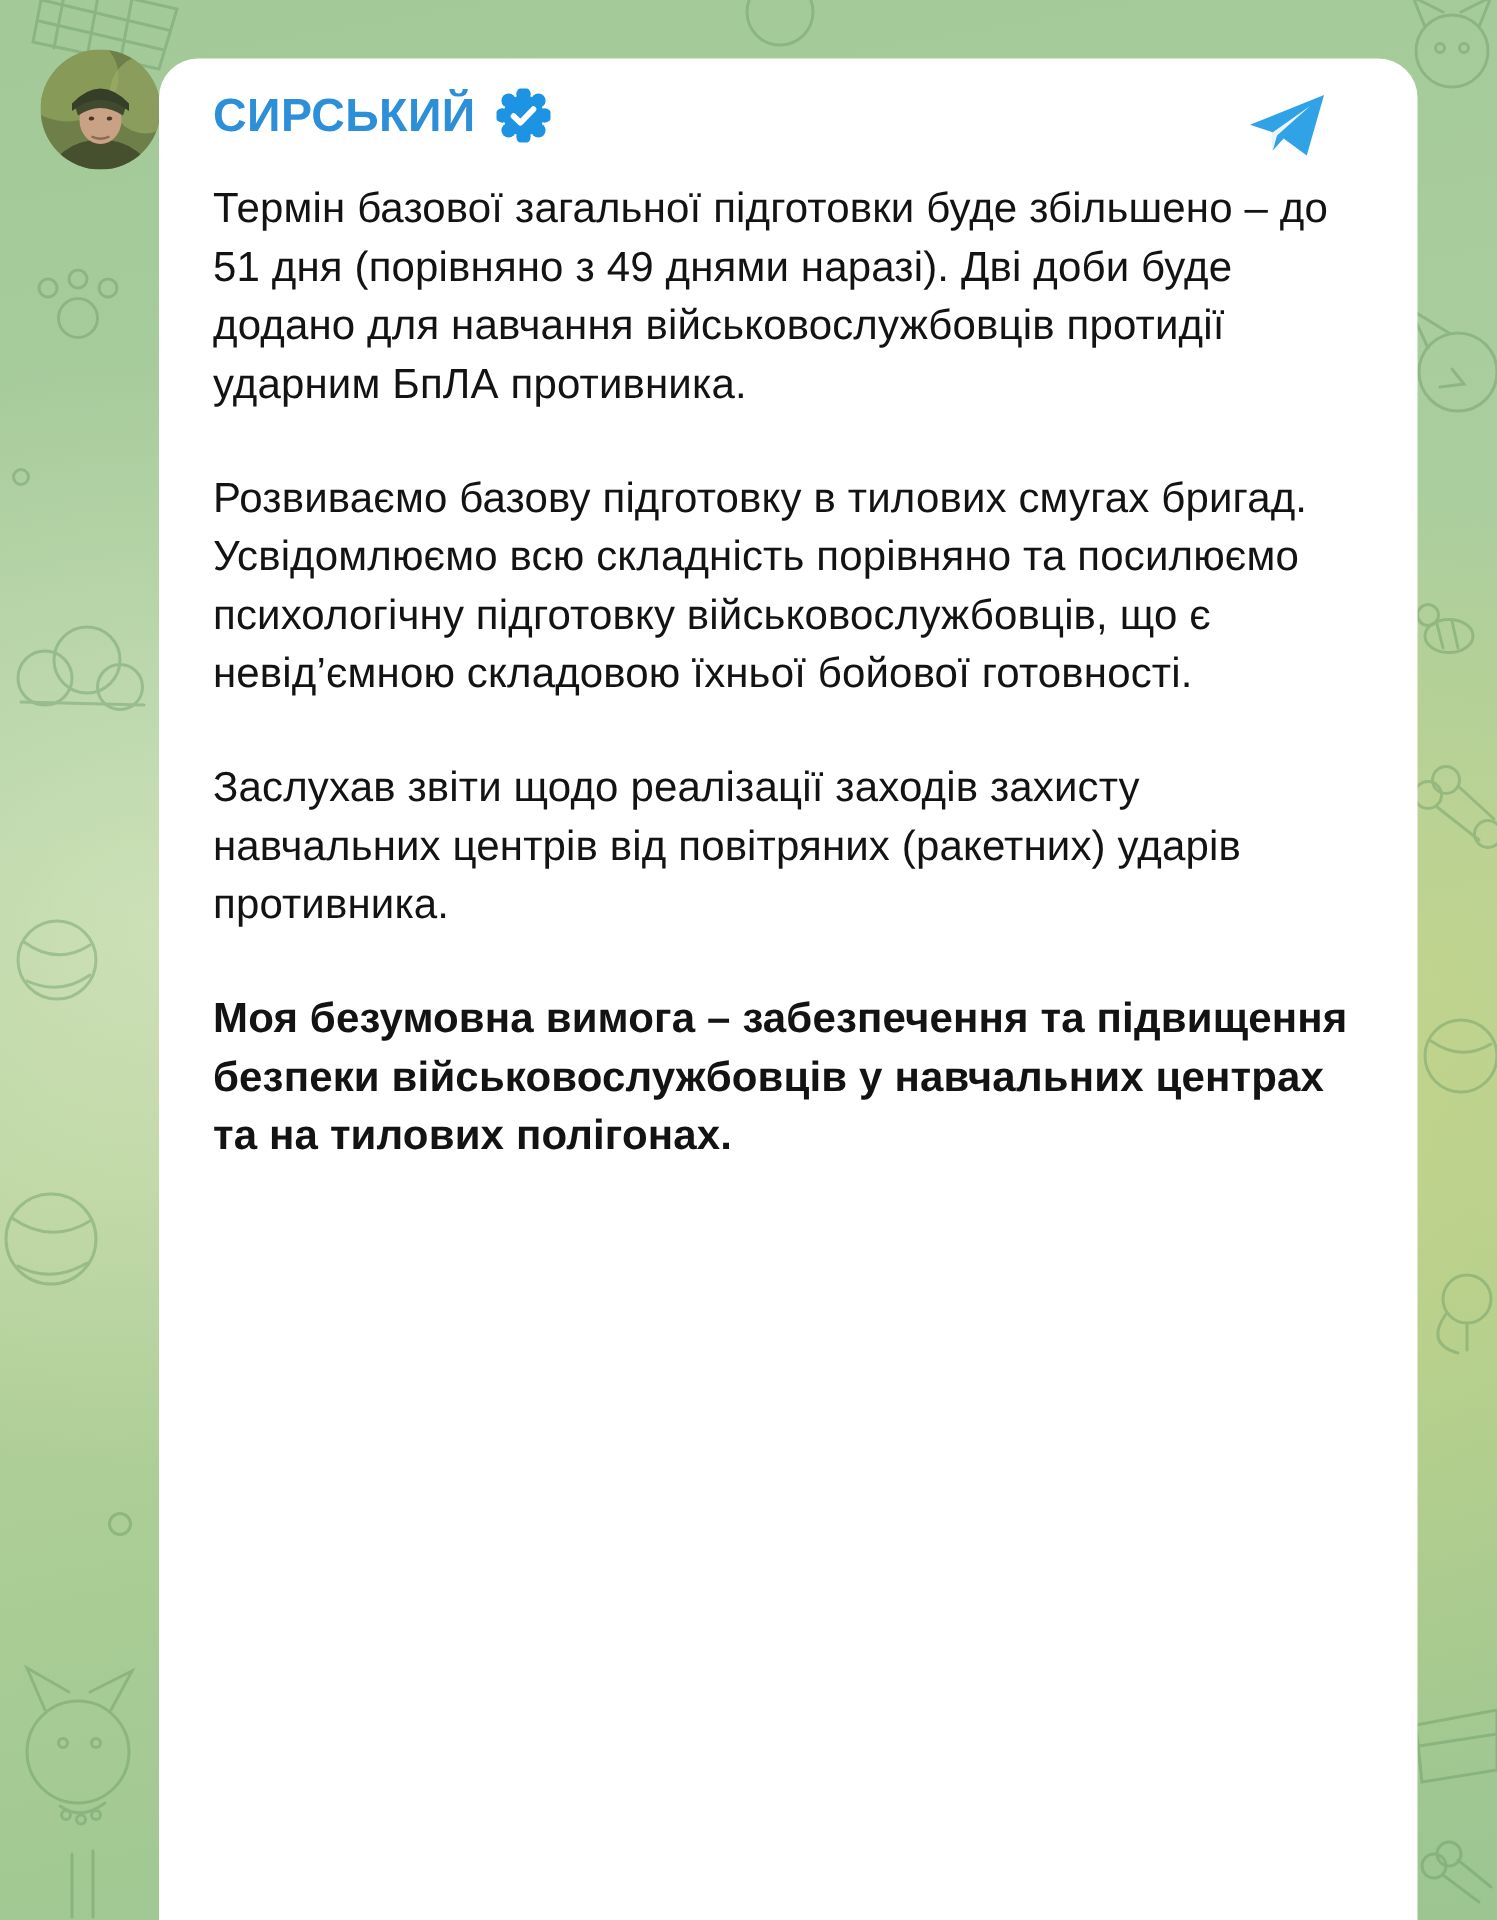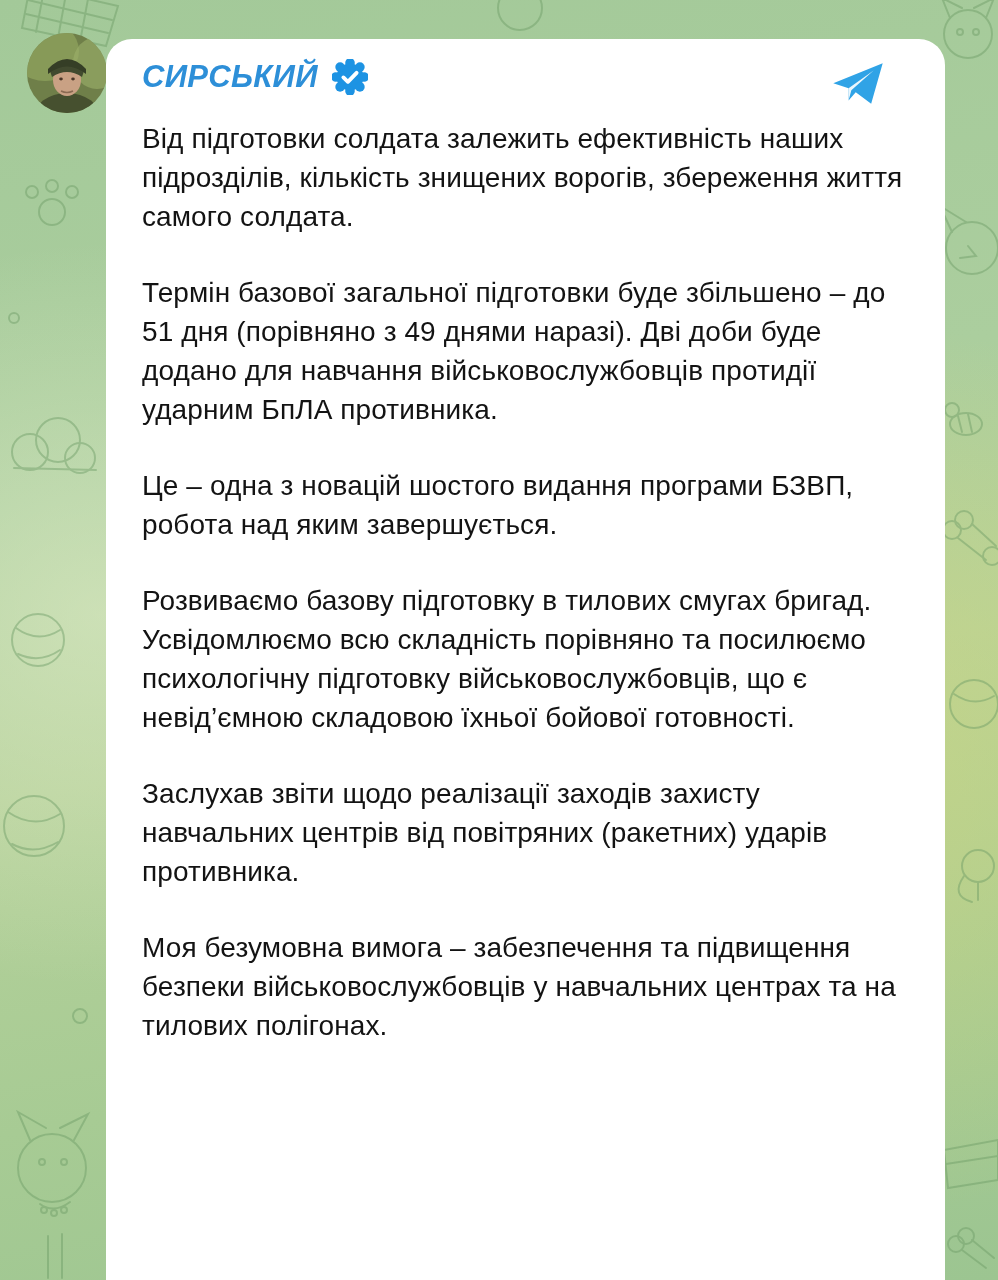--- a/index.html
+++ b/index.html
@@ -40,41 +40,40 @@
     background: #ffffff;
     border-radius: 26px 26px 0 0;
     box-sizing: border-box;
     padding: 15px 35px 30px 36px;
   }
   .bubble-header {
     display: flex;
     justify-content: space-between;
     align-items: flex-start;
     margin-bottom: 13px;
-    font-style: italic;
   }
   .name-row { display: flex; align-items: center; height: 46px; }
   .channel-name {
     color: #2d8fd8;
     font-weight: 700;
     font-size: 31px;
     letter-spacing: 0.3px;
     cursor: pointer;
   }
   .verified { margin-left: 14px; display: inline-flex; }
   .plane { margin-top: 8px; margin-right: 26px; display: inline-flex; cursor: pointer; }
 
   .message-text p {
     margin: 0 0 37px 0;
     font-size: 28px;
     line-height: 39px;
     color: #131313;
     letter-spacing: 0.1px;
   }
-  .message-text p:last-child { margin-bottom: 0; }
+  .message-text p:last-child { margin-bottom: 0; font-weight: bold; }
 </style>
 </head>
 <body>
 
 <div class="stage">
 
   <div class="bg">
     <svg class="doodles" width="998" height="1280" viewBox="0 0 998 1280" fill="none" stroke="#6d9c66" stroke-width="2" opacity="0.45" stroke-linecap="round">
 
       <g>
@@ -216,22 +215,20 @@
       </div>
       <span class="plane">
         <svg width="52" height="44" viewBox="0 0 32 27">
           <path fill="#30a3e6" d="M31.2 0.8 L0.8 13.0 L10.2 16.1 L10.2 23.6 L14.6 18.6 L24.1 25.6 Z"></path>
           <path fill="#ffffff" opacity="0.9" d="M10.2 16.1 L25.6 5.2 L11.9 17.4 L10.2 23.6 Z"></path>
         </svg>
       </span>
     </div>
 
     <div class="message-text">
-      <p>Від підготовки солдата залежить ефективність наших підрозділів, кількість знищених ворогів, збереження життя самого солдата.</p>
       <p>Термін базової загальної підготовки буде збільшено – до 51 дня (порівняно з 49 днями наразі). Дві доби буде додано для навчання військовослужбовців протидії ударним БпЛА противника.</p>
-      <p>Це – одна з новацій шостого видання програми БЗВП, робота над яким завершується.</p>
       <p>Розвиваємо базову підготовку в тилових смугах бригад. Усвідомлюємо всю складність порівняно та посилюємо психологічну підготовку військовослужбовців, що є невід’ємною складовою їхньої бойової готовності.</p>
       <p>Заслухав звіти щодо реалізації заходів захисту навчальних центрів від повітряних (ракетних) ударів противника.</p>
       <p>Моя безумовна вимога – забезпечення та підвищення безпеки військовослужбовців у навчальних центрах та на тилових полігонах.</p>
     </div>
   </div>
 
 </div>
 
 </body></html>

